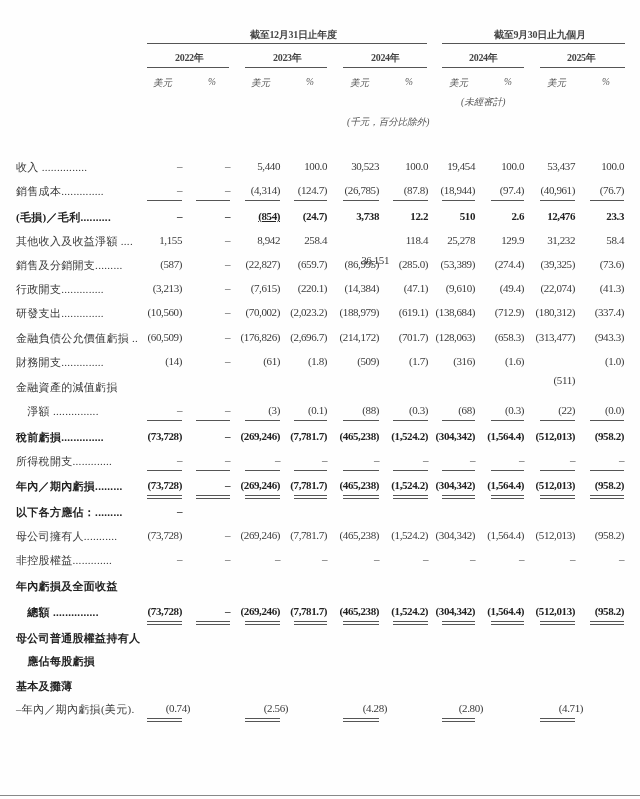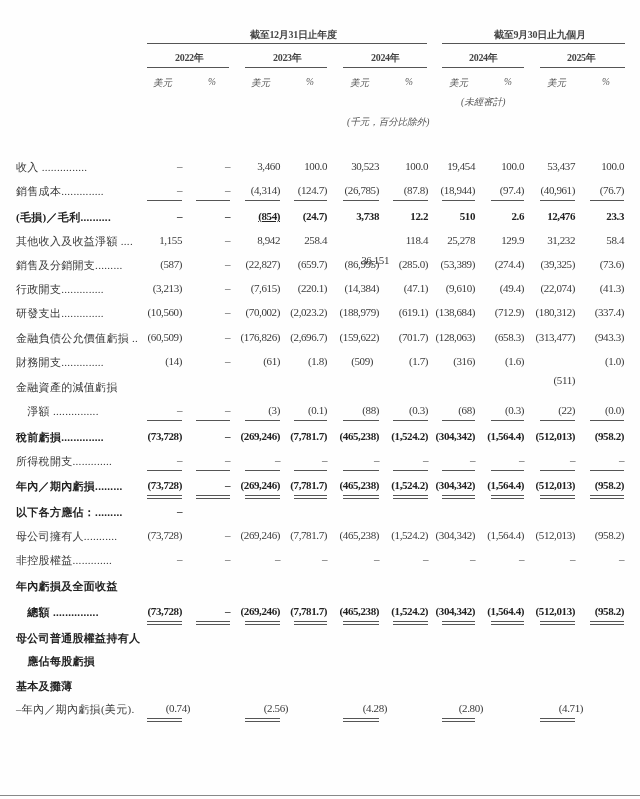--- a/index.html
+++ b/index.html
@@ -49,21 +49,21 @@
 <div class="abs sub" style="left:602px; top:77px;">%</div>
 
 <div class="abs sub" style="left:461px; top:96px;">(未經審計)</div>
 <div class="abs sub" style="left:347px; top:116px;">(千元，百分比除外)</div>
 
 <div id="table-body">
     <div class="row" style="top: 158px;">
       <span class="lbl">收入 ...............</span>
       <span class="cell" style="right: 458px;">–</span>
       <span class="cell" style="right: 410px;">–</span>
-      <span class="cell" style="right: 360px;">3,460</span>
+      <span class="cell" style="right: 360px;">5,440</span>
       <span class="cell" style="right: 313px;">100.0</span>
       <span class="cell" style="right: 261px;">30,523</span>
       <span class="cell" style="right: 212px;">100.0</span>
       <span class="cell" style="right: 165px;">19,454</span>
       <span class="cell" style="right: 116px;">100.0</span>
       <span class="cell" style="right: 65px;">53,437</span>
       <span class="cell" style="right: 16px;">100.0</span>
     </div>
     <div class="row" style="top: 182px;">
       <span class="lbl">銷售成本..............</span>
@@ -152,34 +152,34 @@
       <span class="cell" style="right: 116px;">(712.9)</span>
       <span class="cell" style="right: 65px;">(180,312)</span>
       <span class="cell" style="right: 16px;">(337.4)</span>
     </div>
     <div class="row" style="top: 329px;">
       <span class="lbl">金融負債公允價值虧損 ..</span>
       <span class="cell" style="right: 458px;">(60,509)</span>
       <span class="cell" style="right: 410px;">–</span>
       <span class="cell" style="right: 360px;">(176,826)</span>
       <span class="cell" style="right: 313px;">(2,696.7)</span>
-      <span class="cell" style="right: 261px;">(159,622)</span>
+      <span class="cell" style="right: 261px;">(214,172)</span>
       <span class="cell" style="right: 212px;">(701.7)</span>
       <span class="cell" style="right: 165px;">(128,063)</span>
       <span class="cell" style="right: 116px;">(658.3)</span>
       <span class="cell" style="right: 65px;">(313,477)</span>
       <span class="cell" style="right: 16px;">(943.3)</span>
     </div>
     <div class="row" style="top: 353px;">
       <span class="lbl">財務開支..............</span>
       <span class="cell" style="right: 458px;">(14)</span>
       <span class="cell" style="right: 410px;">–</span>
       <span class="cell" style="right: 360px;">(61)</span>
       <span class="cell" style="right: 313px;">(1.8)</span>
-      <span class="cell" style="right: 267px;">(509)</span>
+      <span class="cell" style="right: 261px;">(509)</span>
       <span class="cell" style="right: 212px;">(1.7)</span>
       <span class="cell" style="right: 165px;">(316)</span>
       <span class="cell" style="right: 116px;">(1.6)</span>
       <span class="cell" style="right: 65px; margin-top: 19px;">(511)</span>
       <span class="cell" style="right: 16px;">(1.0)</span>
     </div>
     <div class="row" style="top: 378px;">
       <span class="lbl">金融資產的減值虧損</span>
       <span class="cell" style="right: 458px;"></span>
       <span class="cell" style="right: 410px;"></span>

